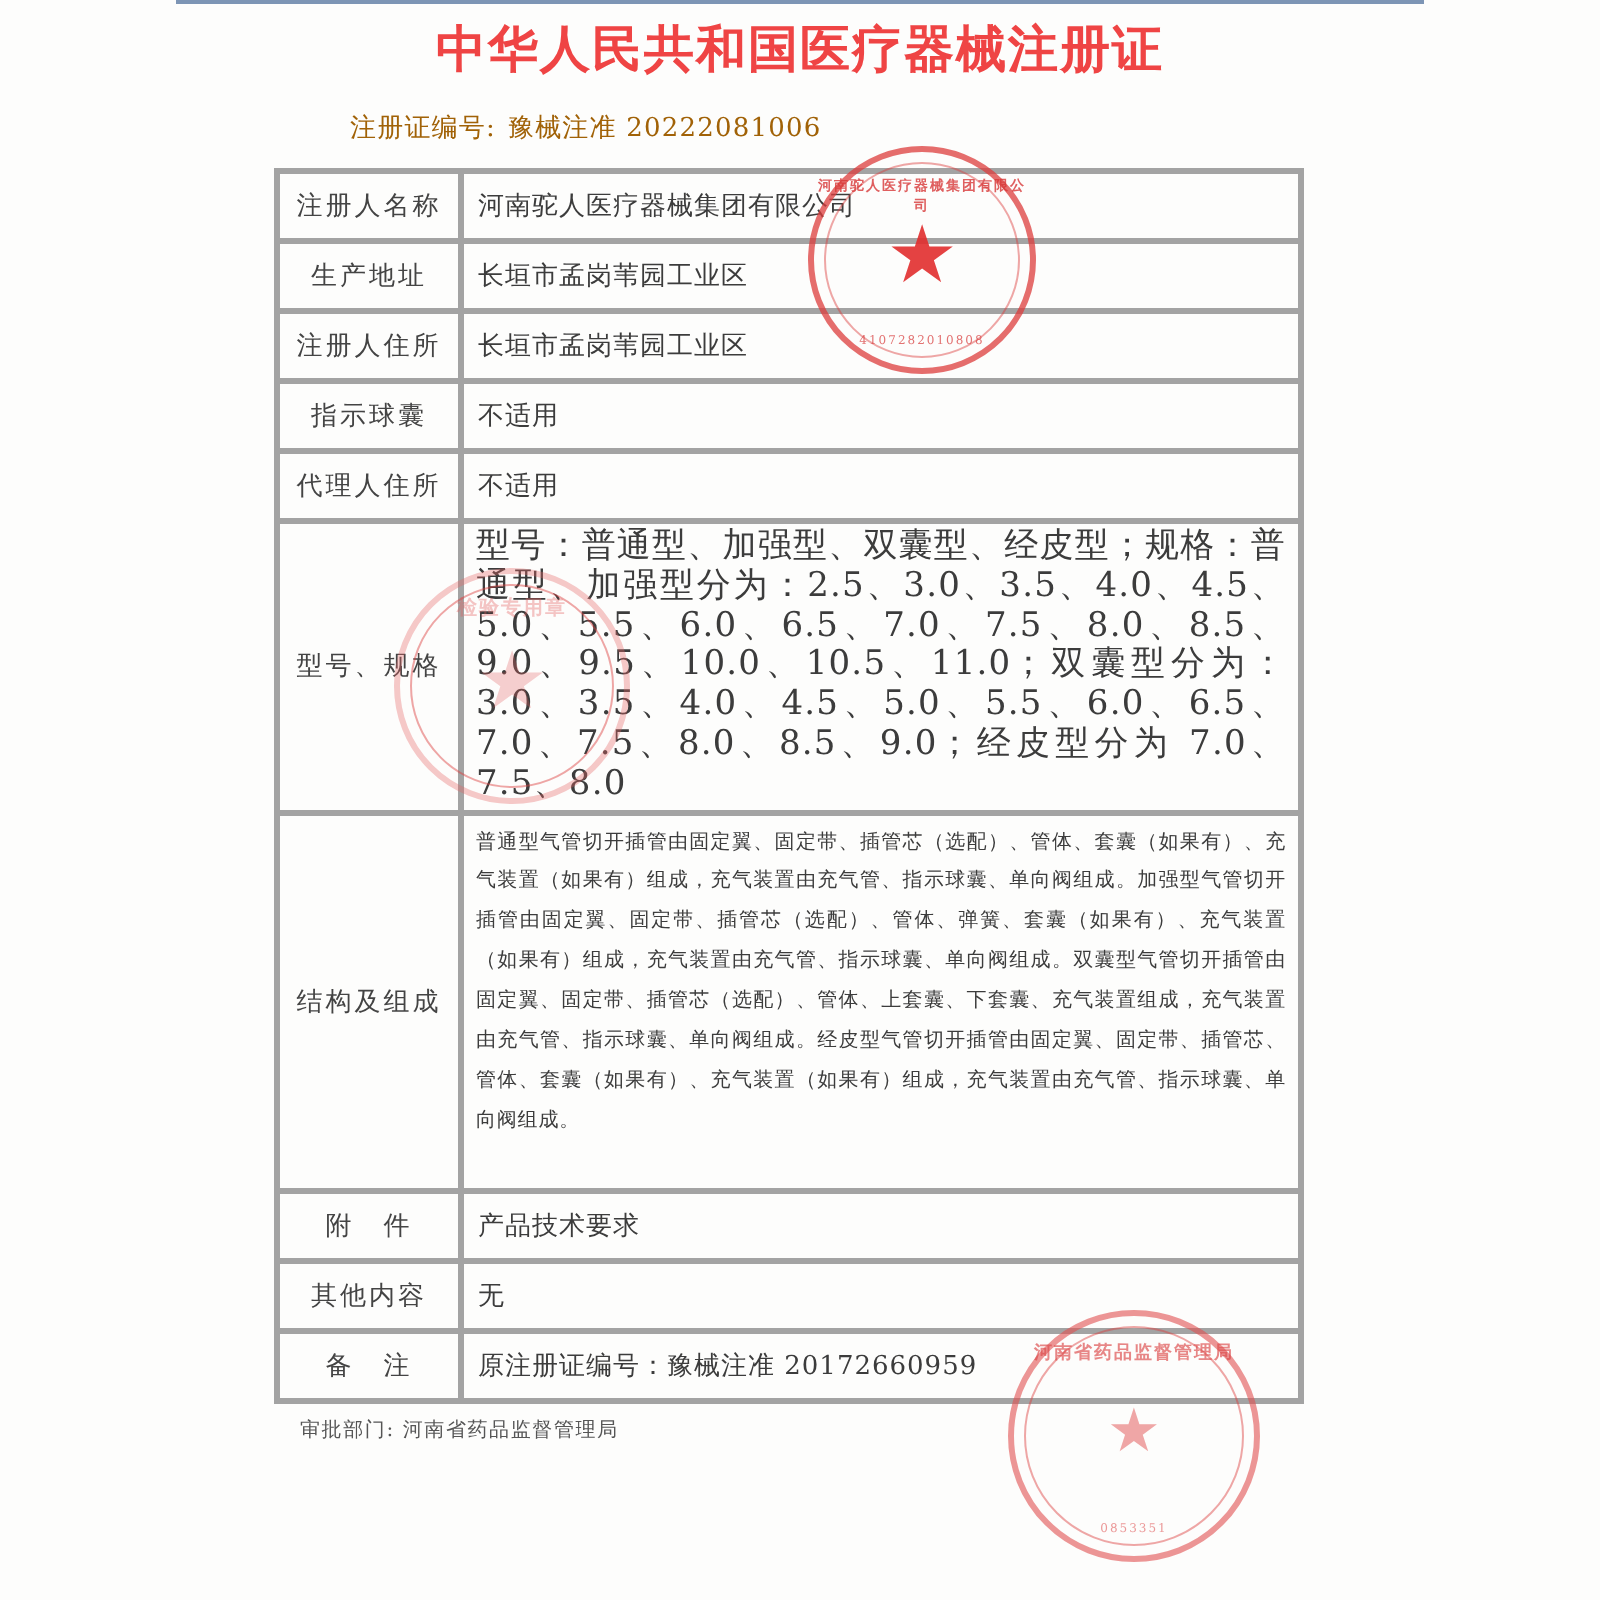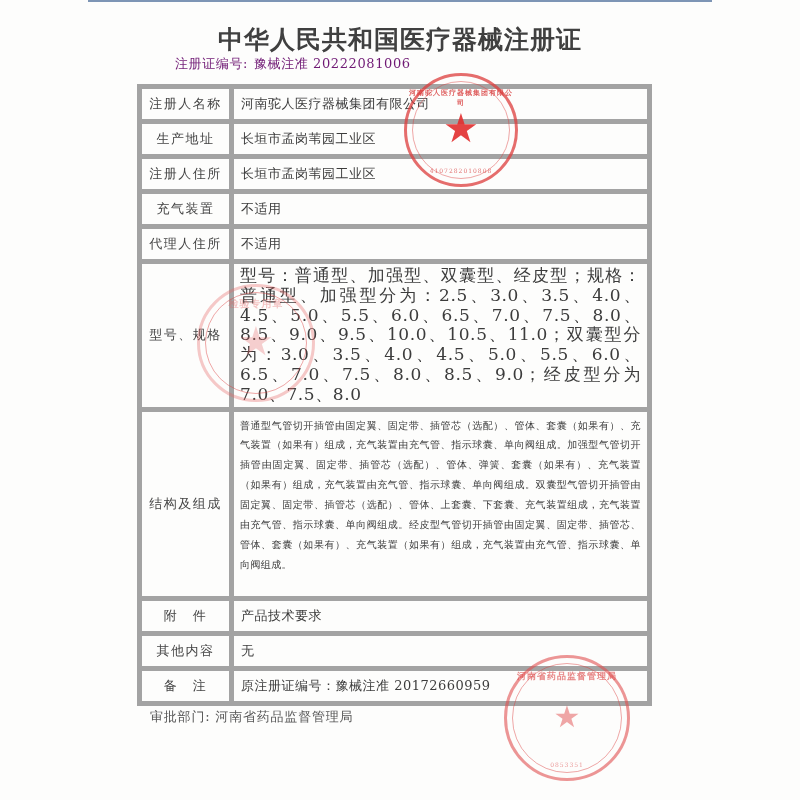--- a/index.html
+++ b/index.html
@@ -10,35 +10,35 @@
     color: #3a3a3a;
   }
   .page { position: relative; width: 800px; height: 800px; background: #fdfdfc; }
   .top-rule {
     position: absolute; left: 88px; top: 0; width: 624px; height: 2px;
     background: #7d95b5;
   }
   .title {
     position: absolute; left: 0; right: 0; top: 8px;
     text-align: center; font-size: 25px; font-weight: bold;
-    color: #404040; letter-spacing: 1px; margin-top: 15px;
+    color: #ef4444; letter-spacing: 1px;
   }
   .reg-no {
     position: absolute; left: 175px; top: 55px;
-    font-size: 13px; color: #701a75; letter-spacing: 0.6px;
+    font-size: 13px; color: #a16207; letter-spacing: 0.6px;
   }
   .reg-no .value { margin-left: 6px; }
 
   table.cert {
     position: absolute; left: 137px; top: 84px; width: 515px;
     border-collapse: collapse; table-layout: fixed;
     background: transparent;
   }
   table.cert td {
-    border: 5px solid #a3a3a3;
+    border: 3px solid #a3a3a3;
     font-size: 13px; color: #3c3c3c;
     vertical-align: middle;
   }
   table.cert td.label {
     width: 92px; text-align: center; letter-spacing: 1.5px;
     color: #444;
   }
   table.cert td.value { padding: 0 7px; letter-spacing: 0.5px; }
   table.cert td.value.multi {
     font-size: 17px; line-height: 19.8px; padding: 2px 6px;
@@ -47,21 +47,21 @@
   table.cert td.value.multi2 {
     font-size: 10px; line-height: 19.9px; padding: 4px 6px;
     letter-spacing: 0.4px; text-align: justify; vertical-align: top;
   }
   .h35 { height: 35px; }
   .h80 { height: 80px; }
   .h189 { height: 189px; }
 
   .footer-left {
     position: absolute; left: 150px; top: 708px;
-    font-size: 13px; color: #555; letter-spacing: 0.8px;
+    font-size: 10px; color: #555; letter-spacing: 0.8px;
   }
   .footer-right {
     position: absolute; left: 434px; top: 708px;
     font-size: 10.5px; color: #555; letter-spacing: 0.8px; line-height: 24px;
   }
   .footer-right .row span.lbl { margin-right: 6px; }
 
   
   .seal {
     position: absolute; border-radius: 50%;
@@ -120,21 +120,21 @@
     </tr>
     <tr class="h35">
       <td class="label">生产地址</td>
       <td class="value">长垣市孟岗苇园工业区</td>
     </tr>
     <tr class="h35">
       <td class="label">注册人住所</td>
       <td class="value">长垣市孟岗苇园工业区</td>
     </tr>
     <tr class="h35">
-      <td class="label">充气装置</td>
+      <td class="label">指示球囊</td>
       <td class="value">不适用</td>
     </tr>
     <tr class="h35">
       <td class="label">代理人住所</td>
       <td class="value">不适用</td>
     </tr>
     <tr class="h80">
       <td class="label">型号、规格</td>
       <td class="value multi">型号：普通型、加强型、双囊型、经皮型；规格：普通型、加强型分为：2.5、3.0、3.5、4.0、4.5、5.0、5.5、6.0、6.5、7.0、7.5、8.0、8.5、9.0、9.5、10.0、10.5、11.0；双囊型分为：3.0、3.5、4.0、4.5、5.0、5.5、6.0、6.5、7.0、7.5、8.0、8.5、9.0；经皮型分为 7.0、7.5、8.0</td>
     </tr>

